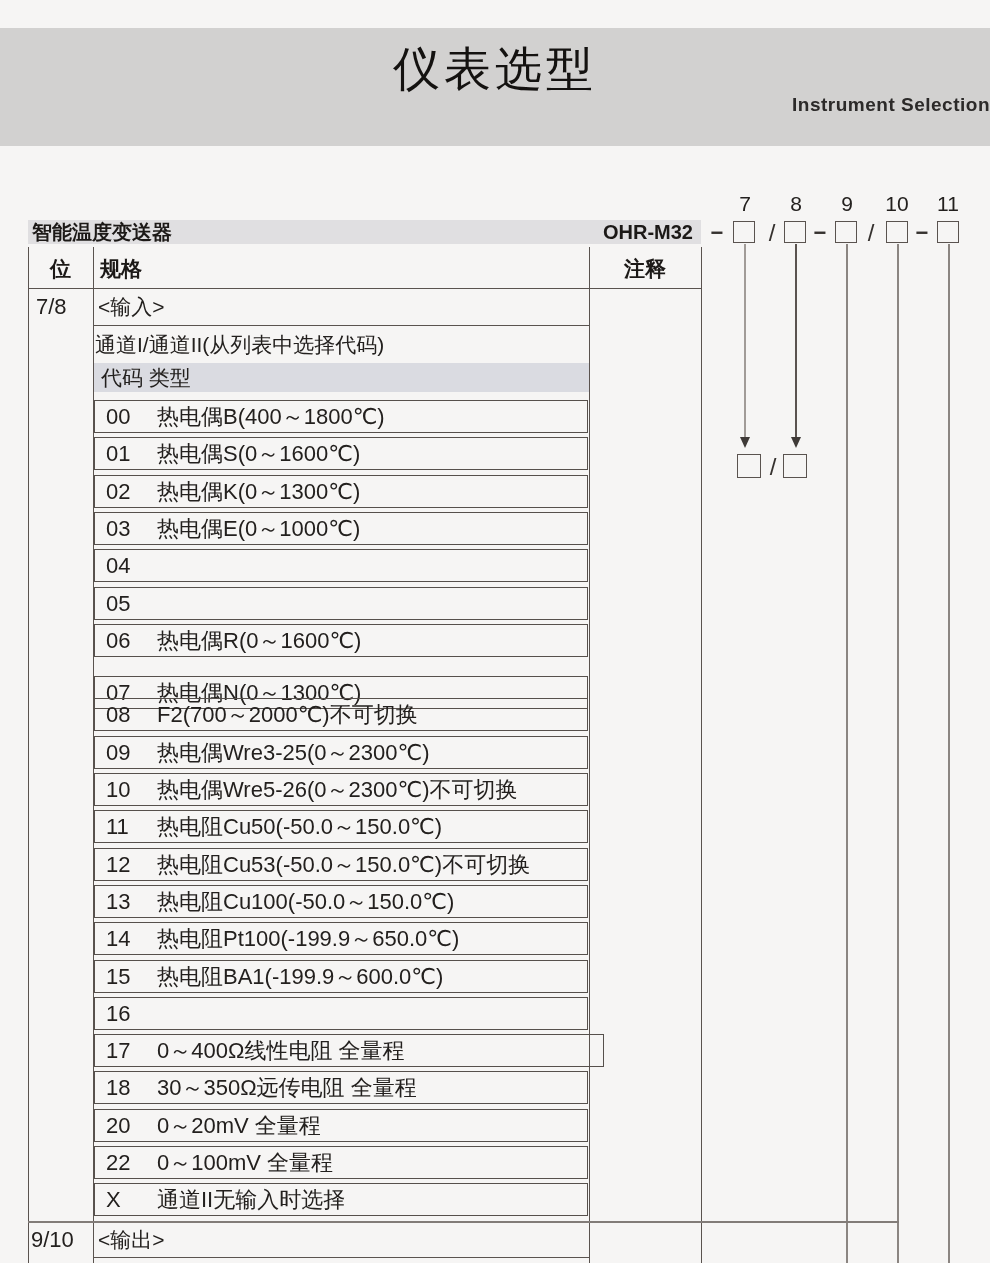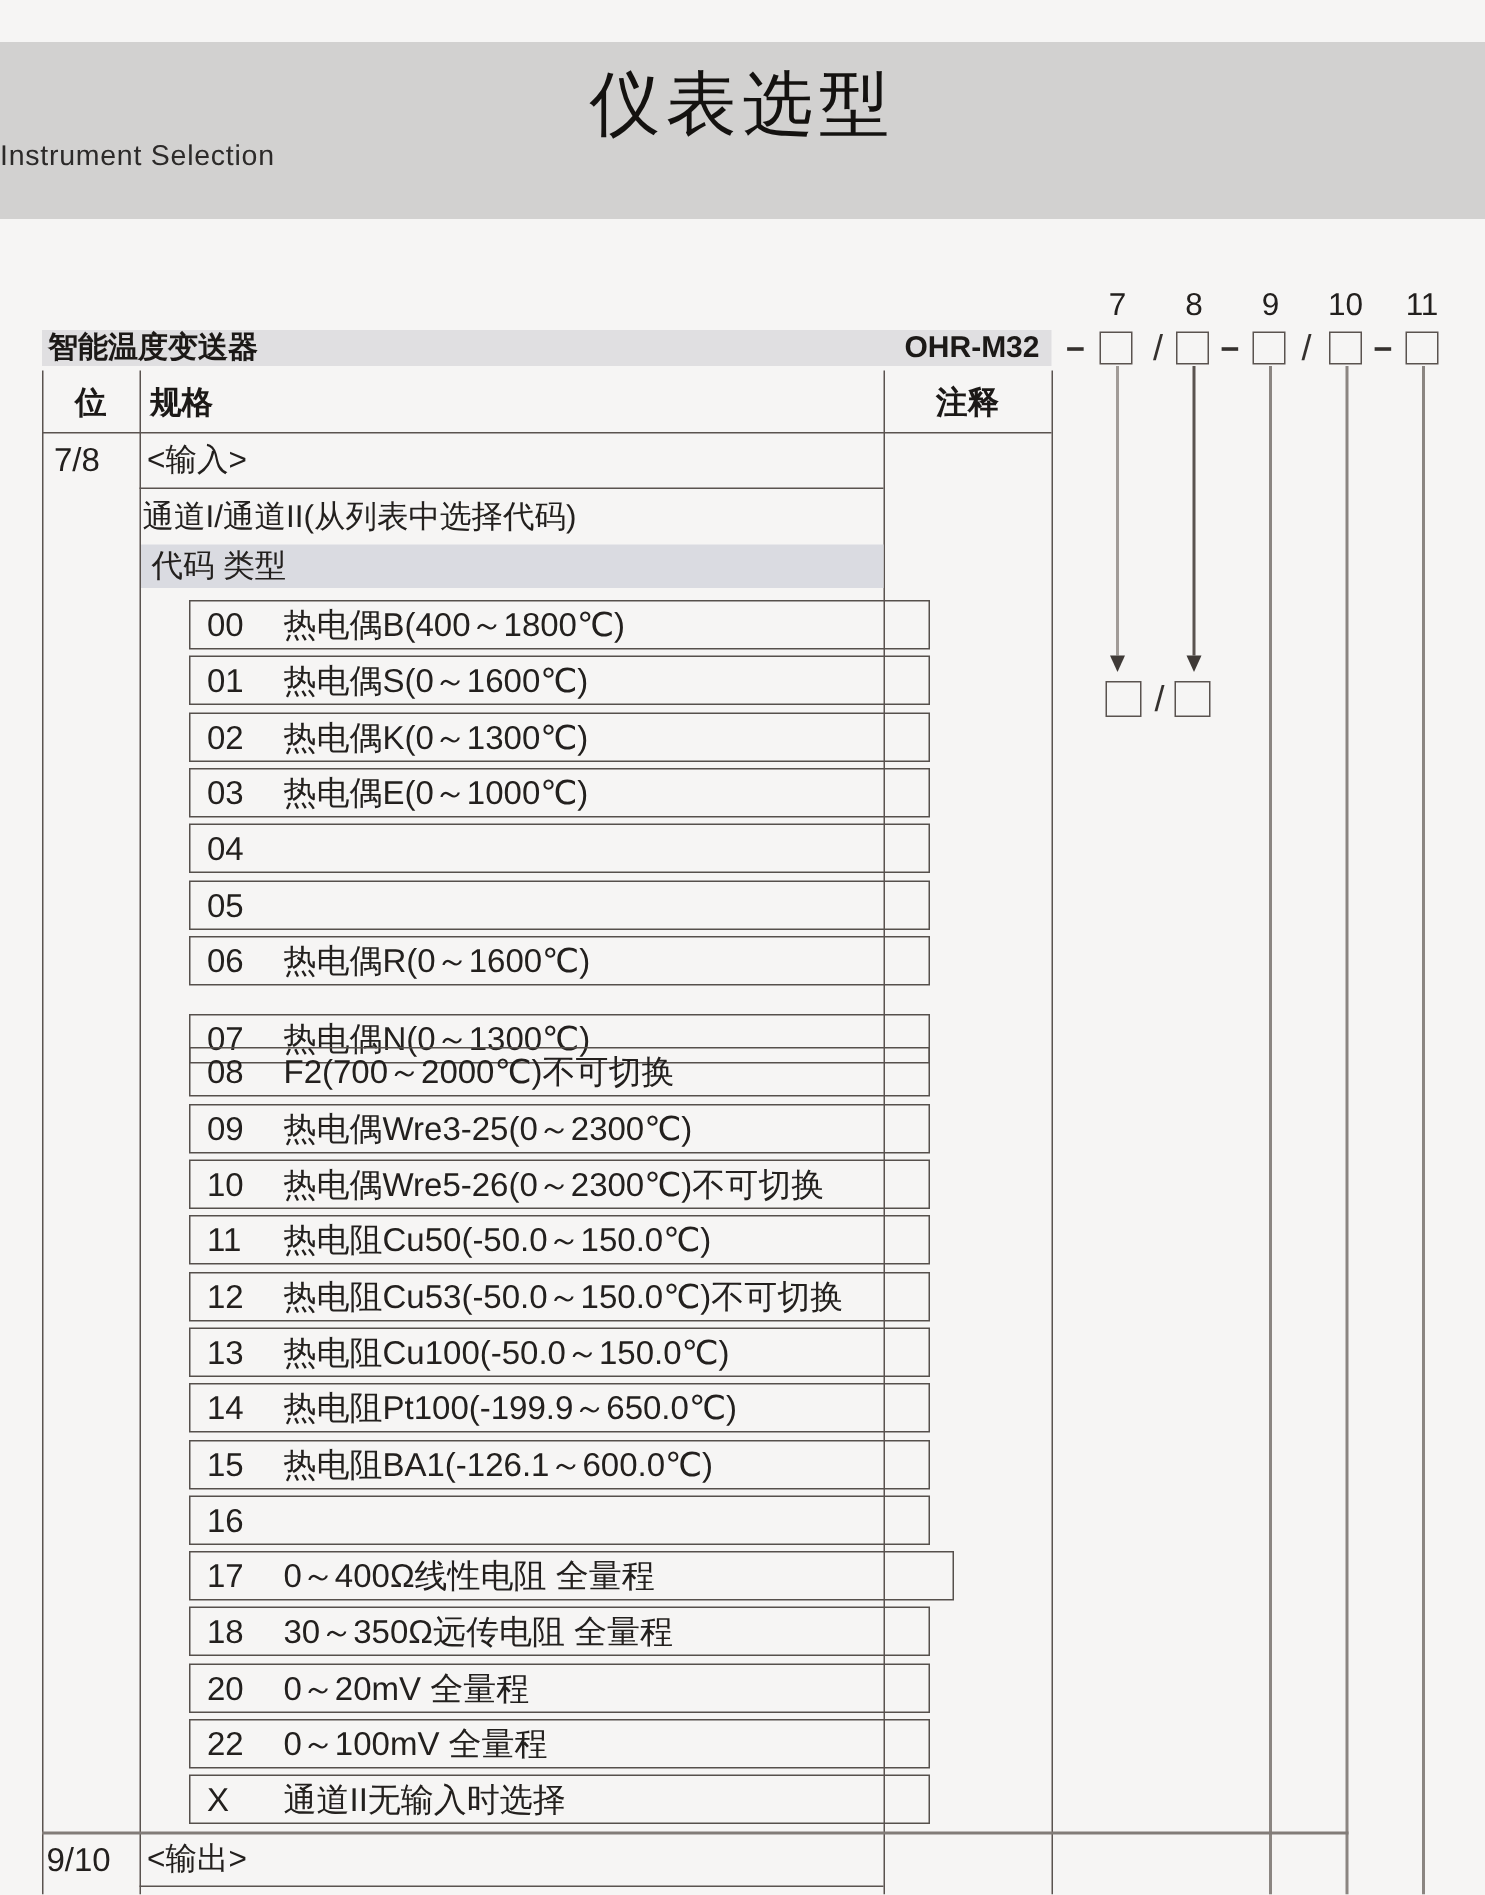--- a/index.html
+++ b/index.html
@@ -6,22 +6,22 @@
   body{
     width:990px;height:1263px;position:relative;overflow:hidden;
     background:#f6f5f4;
     font-family:"Liberation Sans","DejaVu Sans",sans-serif;
     color:#23201e;
   }
   
   .band-header{position:absolute;left:0;top:28px;width:990px;height:118px;background:#d2d1d0;}
   .page-title{position:absolute;left:0;top:10px;width:100%;text-align:center;
     font-size:47px;font-weight:400;letter-spacing:4px;color:#141210;}
-  .page-subtitle{position:absolute;left:0;top:66px;width:100%;text-align:left;
-    font-size:19px;font-weight:400;color:#2c2a29;letter-spacing:0.5px;}
+  .page-subtitle{position:absolute;left:0;top:66px;width:100%;text-align:right;
+    font-size:19px;font-weight:700;color:#2c2a29;letter-spacing:0.5px;}
 
   
   .model-band{position:absolute;left:28px;top:220px;width:673px;height:24px;background:#e0dfe1;}
   .product-name{position:absolute;left:4px;top:0;height:24px;line-height:25px;
     font-size:20px;font-weight:700;color:#1c1917;}
   .model-no{position:absolute;right:8px;top:0;height:24px;line-height:25px;
     font-size:20px;font-weight:700;color:#1c1917;}
 
   
   .digit{position:absolute;top:192px;width:40px;height:24px;text-align:center;
@@ -66,21 +66,21 @@
   
   .row-78-pos{position:absolute;left:36px;top:291px;font-size:22px;line-height:32px;}
   .row-78-label{position:absolute;left:98px;top:291px;font-size:21px;line-height:32px;}
   .row-channel{position:absolute;left:95px;top:329px;font-size:21px;line-height:32px;}
   .codeheader-band{position:absolute;left:94px;top:363px;width:495px;height:29px;background:#dadbe1;}
   .codeheader-text{position:absolute;left:7px;top:0;height:29px;line-height:30px;font-size:21px;color:#23201e;}
   .row-910-pos{position:absolute;left:31px;top:1224px;font-size:22px;line-height:32px;}
   .row-910-label{position:absolute;left:98px;top:1224px;font-size:21px;line-height:32px;}
 
   
-  .code-row{position:absolute;left:94px;width:492px;height:31px;border:1.5px solid #56504c;background:transparent;margin-left:32px;}
+  .code-row{position:absolute;left:94px;width:492px;height:31px;border:1.5px solid #56504c;background:transparent;}
   .code-row .num{position:absolute;left:11px;top:0;height:31px;line-height:31px;font-size:22px;}
   .code-row .desc{position:absolute;left:62px;top:0;height:31px;line-height:31px;font-size:22px;white-space:nowrap;}
 </style>
 </head>
 <body>
 
 <div class="band-header">
   <div class="page-title">仪表选型</div>
   <div class="page-subtitle">Instrument Selection</div>
 </div>
@@ -194,21 +194,21 @@
     <div class="code-row" style="top: 884.9px;">
       <span class="num">13</span>
       <span class="desc">热电阻Cu100(-50.0～150.0℃)</span>
     </div>
     <div class="code-row" style="top: 922.2px;">
       <span class="num">14</span>
       <span class="desc">热电阻Pt100(-199.9～650.0℃)</span>
     </div>
     <div class="code-row" style="top: 959.5px;">
       <span class="num">15</span>
-      <span class="desc">热电阻BA1(-126.1～600.0℃)</span>
+      <span class="desc">热电阻BA1(-199.9～600.0℃)</span>
     </div>
     <div class="code-row" style="top: 996.8px;">
       <span class="num">16</span>
     </div>
     <div class="code-row" style="top: 1034.1px; padding-left: 16px;">
       <span class="num">17</span>
       <span class="desc">0～400Ω线性电阻 全量程</span>
     </div>
     <div class="code-row" style="top: 1071.4px;">
       <span class="num">18</span>

